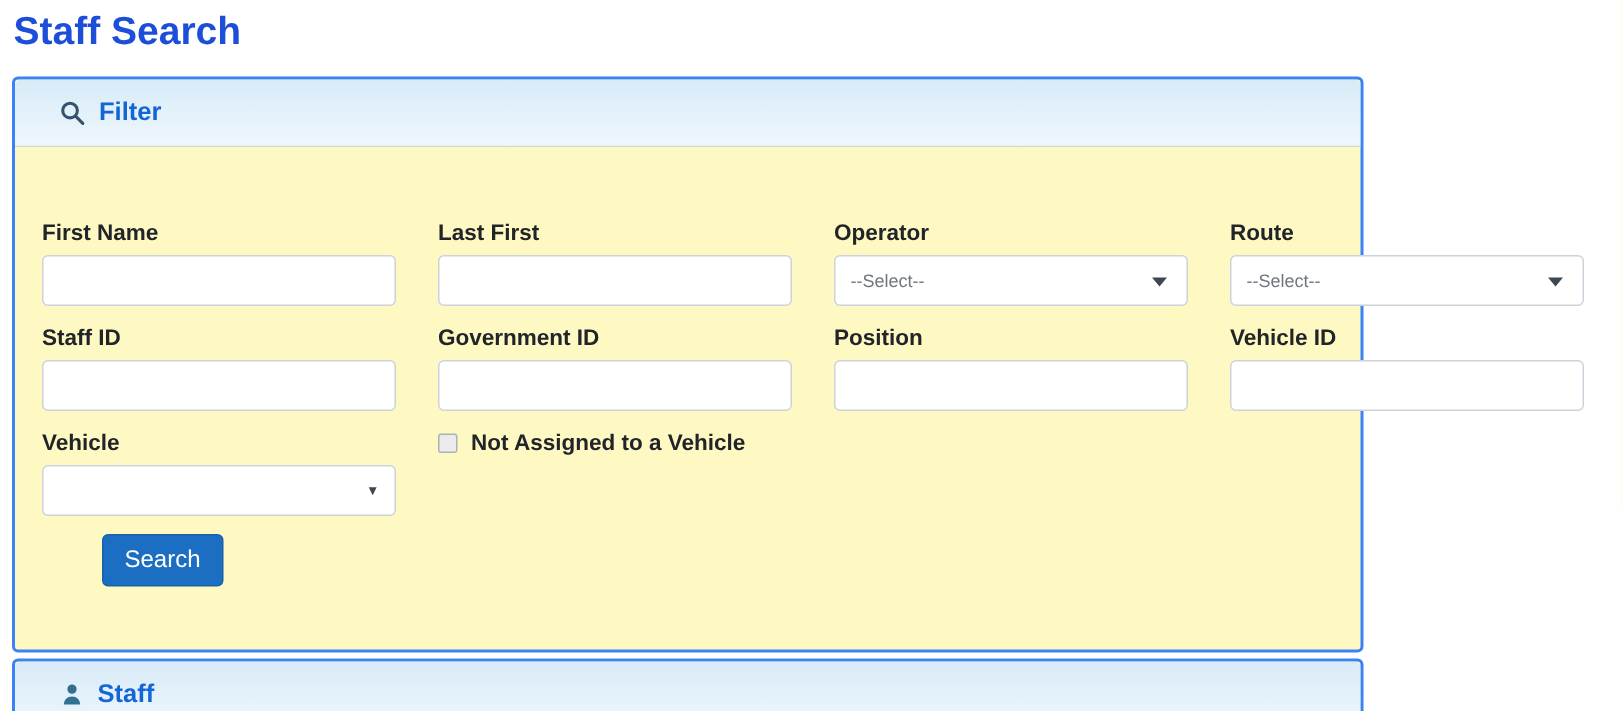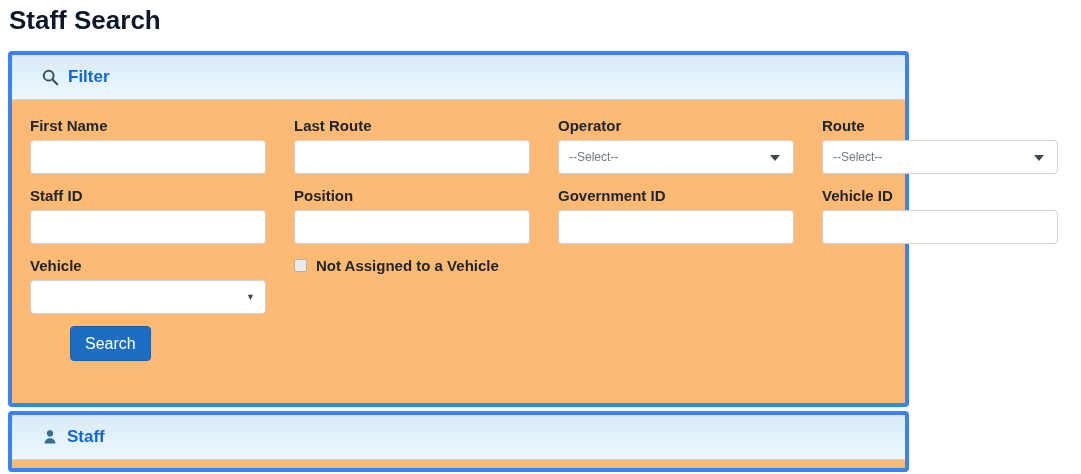--- a/index.html
+++ b/index.html
@@ -5,49 +5,49 @@
   * { box-sizing: border-box; margin: 0; padding: 0; }
   html, body { width: 1081px; height: 474px; overflow: hidden; }
   body {
     background: #ffffff;
     font-family: "Liberation Sans", sans-serif;
     color: #212529;
   }
   .page-title {
     font-size: 26px;
     font-weight: 700;
-    color: #0f172a;
+    color: #1d4ed8;
     margin: 5px 0 0 9px;
   }
   .panel {
     width: 901px;
     margin: 15px 0 0 8px;
-    border: 4px solid #3b82f6;
-    border-radius: 4px;
-    background: #fdba74;
+    border: 2px solid #3b82f6;
+    border-radius: 4px;
+    background: #fef9c3;
   }
   .panel-header {
     height: 45px;
     display: flex;
     align-items: center;
     gap: 9px;
     padding: 0 30px;
     background: linear-gradient(180deg, var(--header-gradient-top, #d8ebf8) 0%, var(--header-gradient-bottom, #eef7fc) 100%);
     border-bottom: 1px solid #c9d9e5;
     border-radius: 4px 4px 0 0;
   }
   .panel-title {
     color: var(--accent-blue, #1266d6);
     font-weight: 700;
     font-size: 17px;
     text-decoration: none;
     cursor: pointer;
   }
   .icon { display: inline-flex; align-items: center; }
-  .panel-body { padding: 16px 18px 42px 18px; }
+  .panel-body { padding: 48px 18px 42px 18px; }
   .form-grid {
     display: grid;
     grid-template-columns: repeat(4, 236px);
     column-gap: 28px;
     margin-bottom: 12px;
   }
   .field-label {
     display: block;
     font-weight: 700;
     font-size: 15px;
@@ -153,21 +153,21 @@
     <a class="panel-title">Filter</a>
   </div>
   <div class="panel-body">
 
     <div class="form-grid">
       <div class="form-group">
         <label class="field-label">First Name</label>
         <input type="text" class="text-input" value="" style="">
       </div>
       <div class="form-group">
-        <label class="field-label">Last Route</label>
+        <label class="field-label">Last First</label>
         <input type="text" class="text-input" value="" style="">
       </div>
       <div class="form-group">
         <label class="field-label">Operator</label>
         <div class="select-wrap">
           <select class="select-input">
             <option>--Select--</option>
           </select>
           <span class="caret-solid"></span>
         </div>
@@ -182,25 +182,25 @@
         </div>
       </div>
     </div>
 
     <div class="form-grid">
       <div class="form-group">
         <label class="field-label">Staff ID</label>
         <input type="text" class="text-input" value="" style="">
       </div>
       <div class="form-group">
+        <label class="field-label">Government ID</label>
+        <input type="text" class="text-input" value="" style="">
+      </div>
+      <div class="form-group">
         <label class="field-label">Position</label>
-        <input type="text" class="text-input" value="" style="">
-      </div>
-      <div class="form-group">
-        <label class="field-label">Government ID</label>
         <input type="text" class="text-input" value="" style="">
       </div>
       <div class="form-group">
         <label class="field-label">Vehicle ID</label>
         <input type="text" class="text-input" value="" style="">
       </div>
     </div>
 
     <div class="form-grid">
       <div class="form-group">

